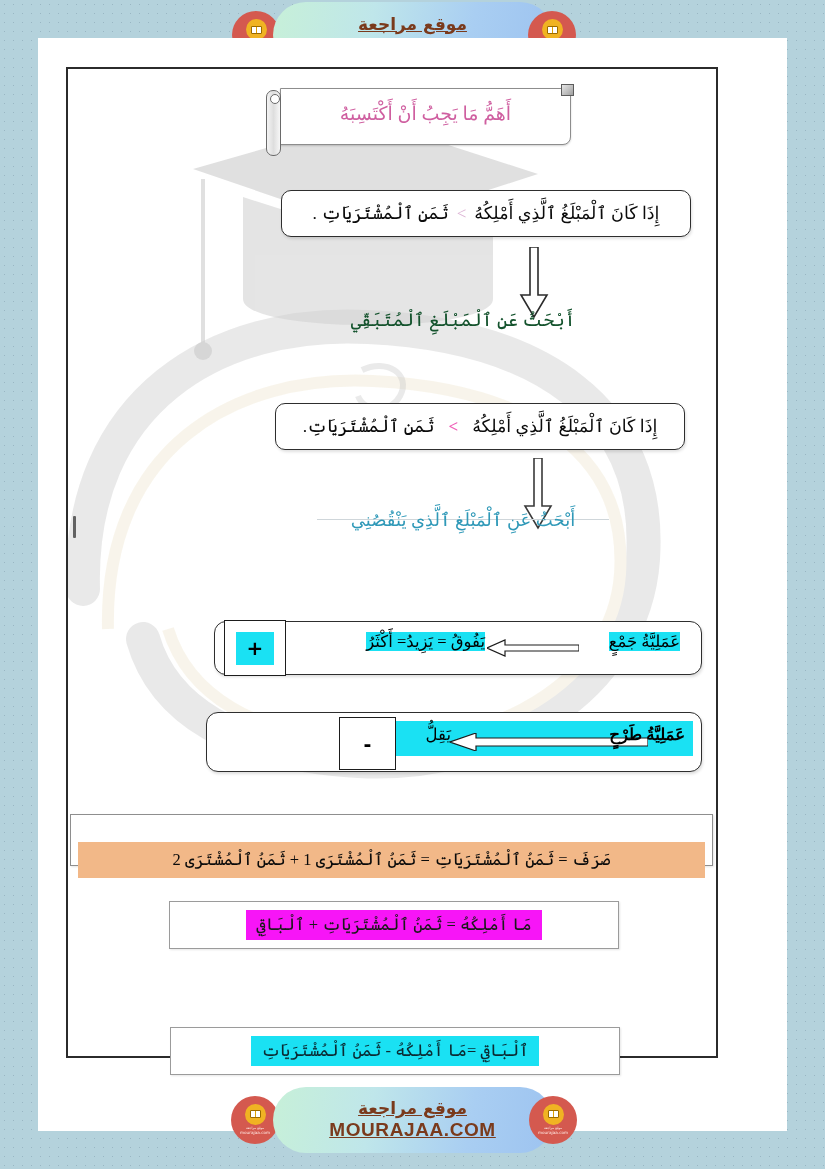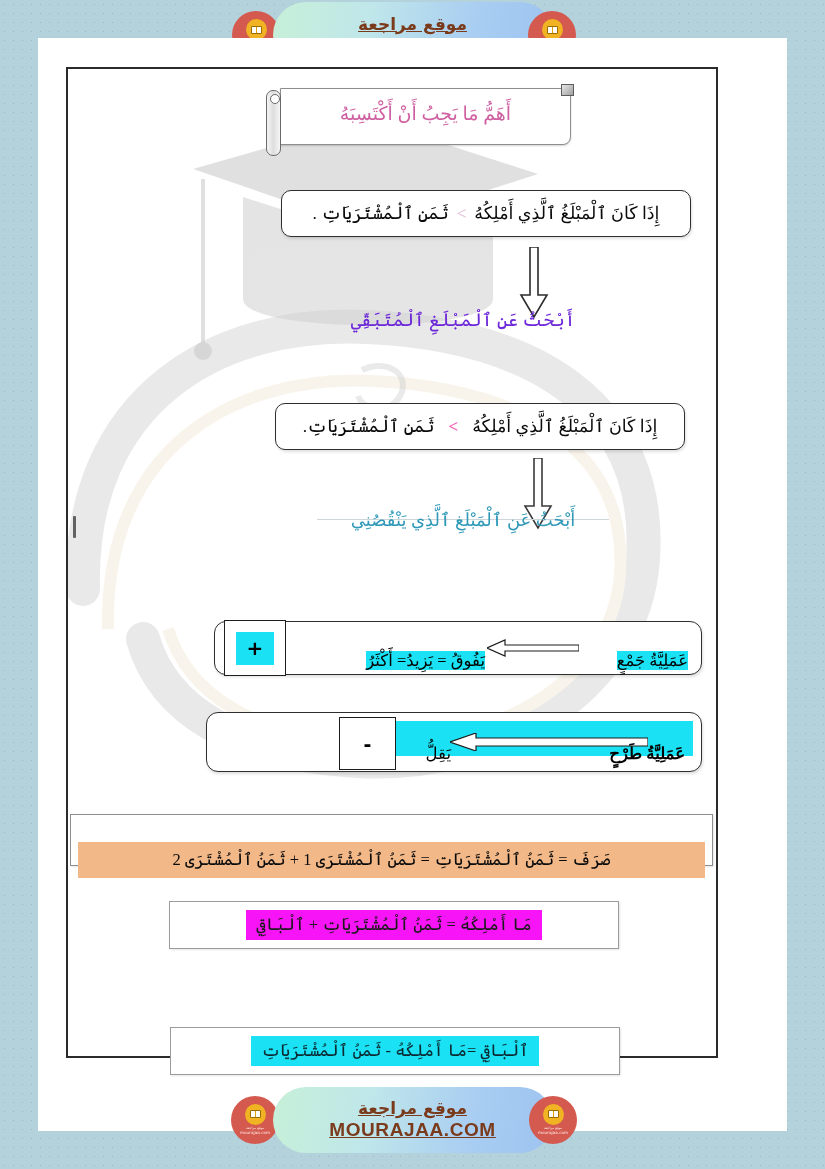--- a/index.html
+++ b/index.html
@@ -224,21 +224,21 @@
   .cond-2 { left: 207px; top: 334px; width: 410px; height: 47px; }
 
   .gt-pale  { color: #dcb3d4; padding: 0 8px; font-size: 17px; }
   .gt-pink  { color: #ef5fb8; padding: 0 14px; font-size: 17px; font-weight: bold; }
 
   
   .teal-line {
     position: absolute;
     direction: rtl;
     font-size: 18px;
-    color: #6d28d9;
+    color: #14532d;
     white-space: nowrap;
     text-align: center;
   }
   .teal-1 { left: 265px; top: 240px; width: 260px; }
   .teal-2 { left: 245px; top: 440px; width: 300px; color: #2f99b8; }
 
   
   .faint-rule {
     position: absolute;
     left: 249px;
@@ -296,24 +296,23 @@
   .hl-cyan {
     background: #1ae1f3;
     color: #000;
   }
 
   .op-label {
     position: absolute;
     direction: rtl;
     font-size: 16.5px;
     white-space: nowrap;
-    margin-top: 19px;
   }
   .plus-word  { right: 216px; top: 10px; }
-  .plus-term  { right: 13px;  top: 10px; padding-left: 19px; }
+  .plus-term  { right: 21px;  top: 10px; padding-left: 19px; }
   .minus-word { right: 250px; top: 12px; }
   .minus-term { right: 16px;  top: 12px; font-weight: bold; }
 
   
   .minus-band {
     position: absolute;
     right: 8px;
     top: 8px;
     width: 338px;
     height: 35px;

